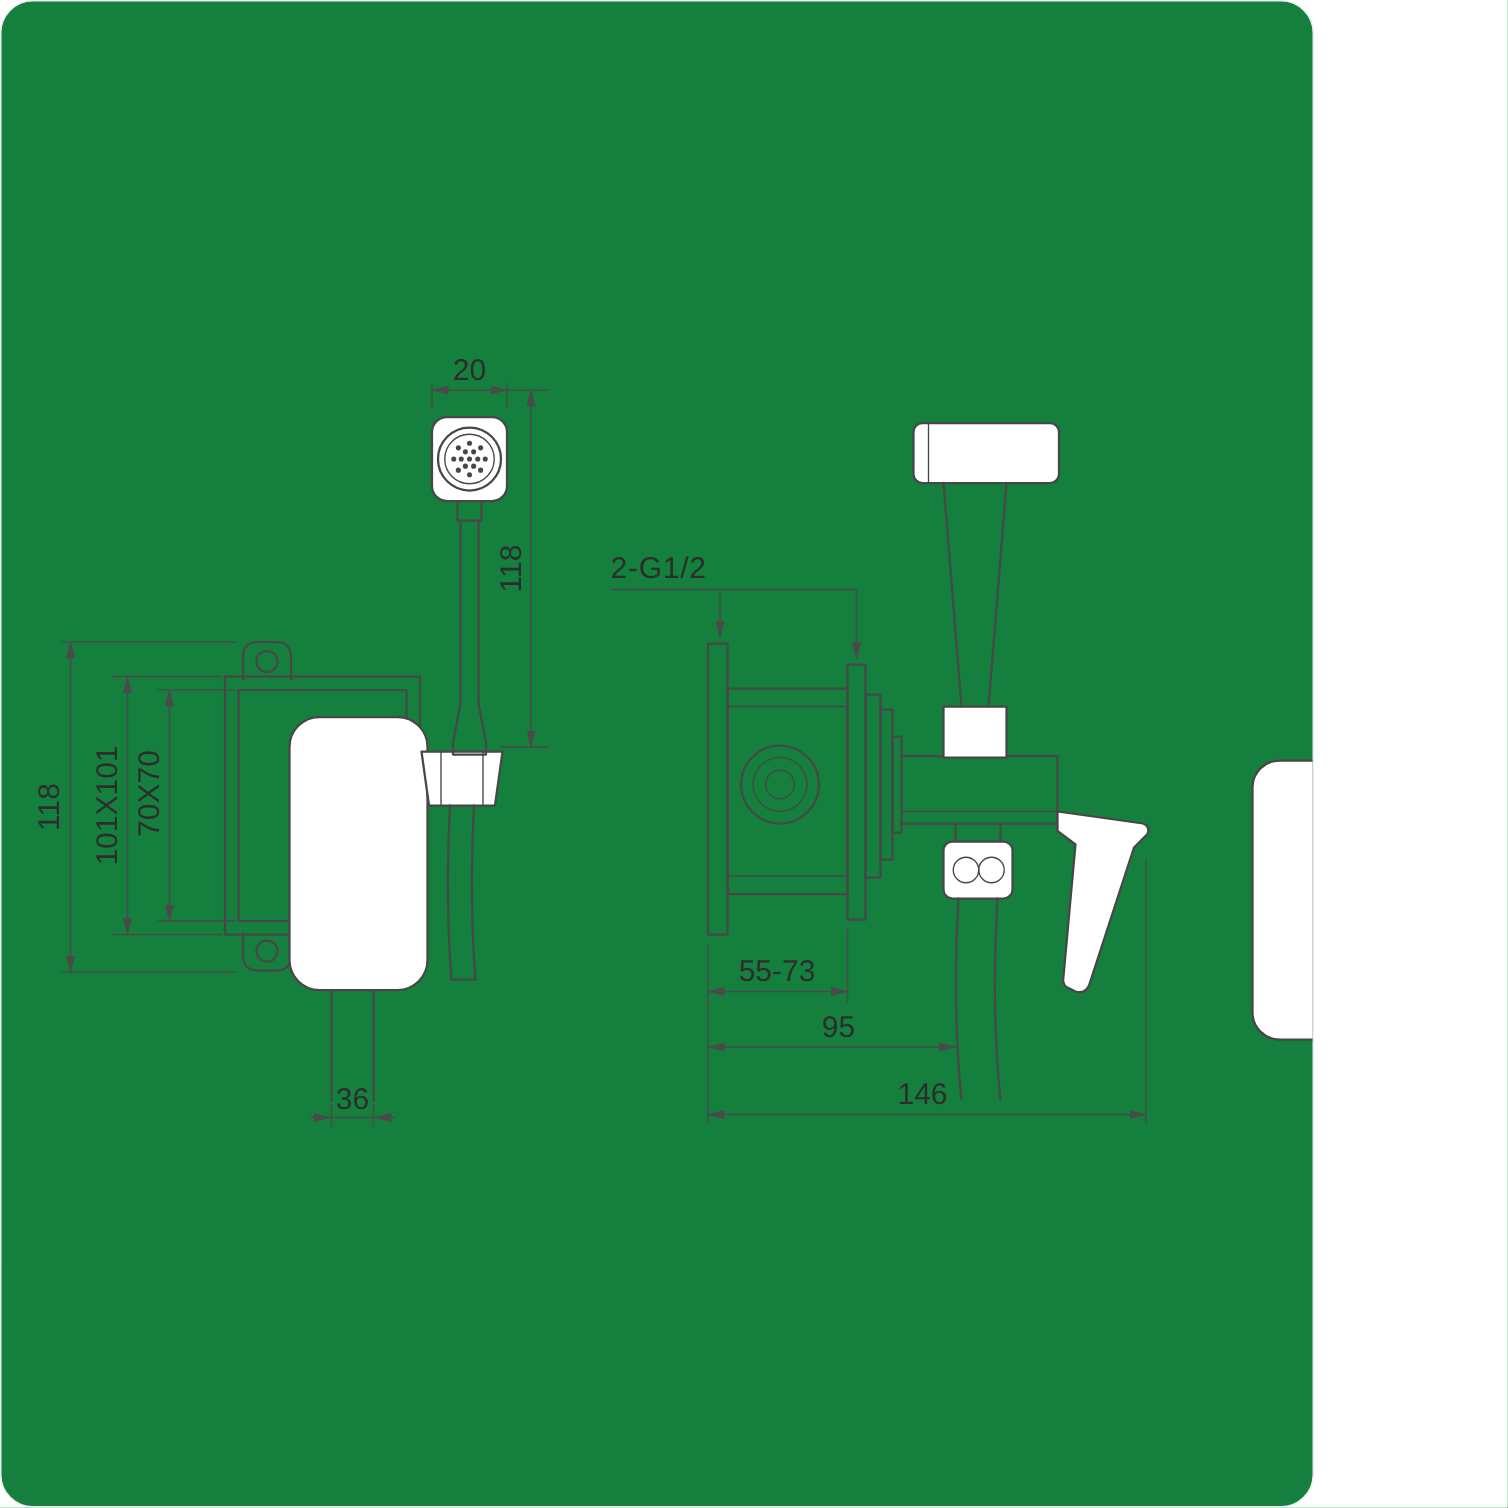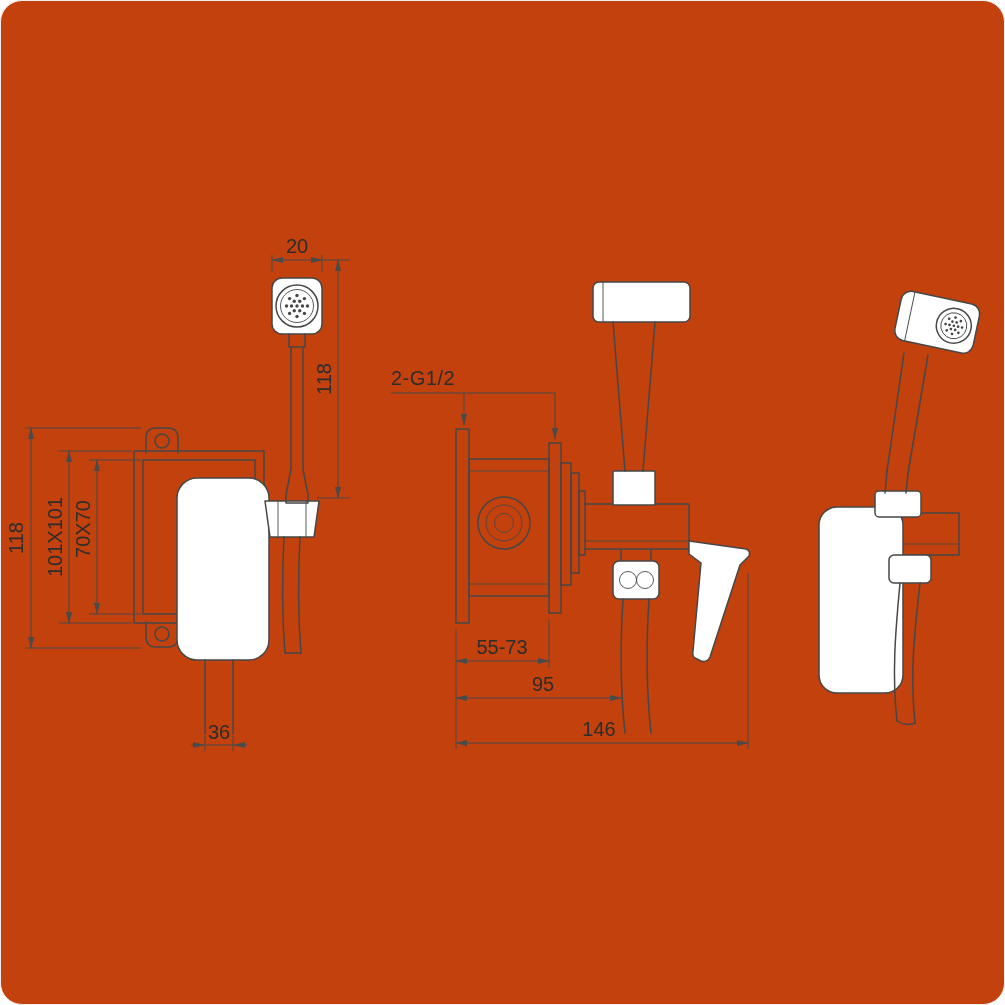--- a/index.html
+++ b/index.html
@@ -1,19 +1,20 @@
 <!DOCTYPE html>
 <html><head>
 <meta charset="utf-8">
 <style>
   html,body{margin:0;padding:0;background:#ffffff;}
   .canvas{
-    position:relative;width:1005px;height:1005px;background:#c2410c;
+    position:relative;width:876px;height:1005px;background:#15803d;
     border:1px solid #ededed;border-radius:22px;box-sizing:border-box;overflow:hidden;
     font-family:"Liberation Sans",sans-serif;
+    padding-left:16px;
   }
   svg{display:block;}
   .ol{stroke:#474747;stroke-width:1.5;fill:none;stroke-linecap:round;stroke-linejoin:round;}
   .olf{stroke:#474747;stroke-width:1.5;fill:#ffffff;stroke-linejoin:round;}
   .thin{stroke:#474747;stroke-width:0.9;fill:none;}
   .dim{stroke:#4a4a4a;stroke-width:1;fill:none;}
   .dot{fill:#474747;stroke:none;}
   text{font-family:"Liberation Sans",sans-serif;font-size:20px;fill:#2d2d2d;}
   .lbl{letter-spacing:0.5px;}
 </style>

